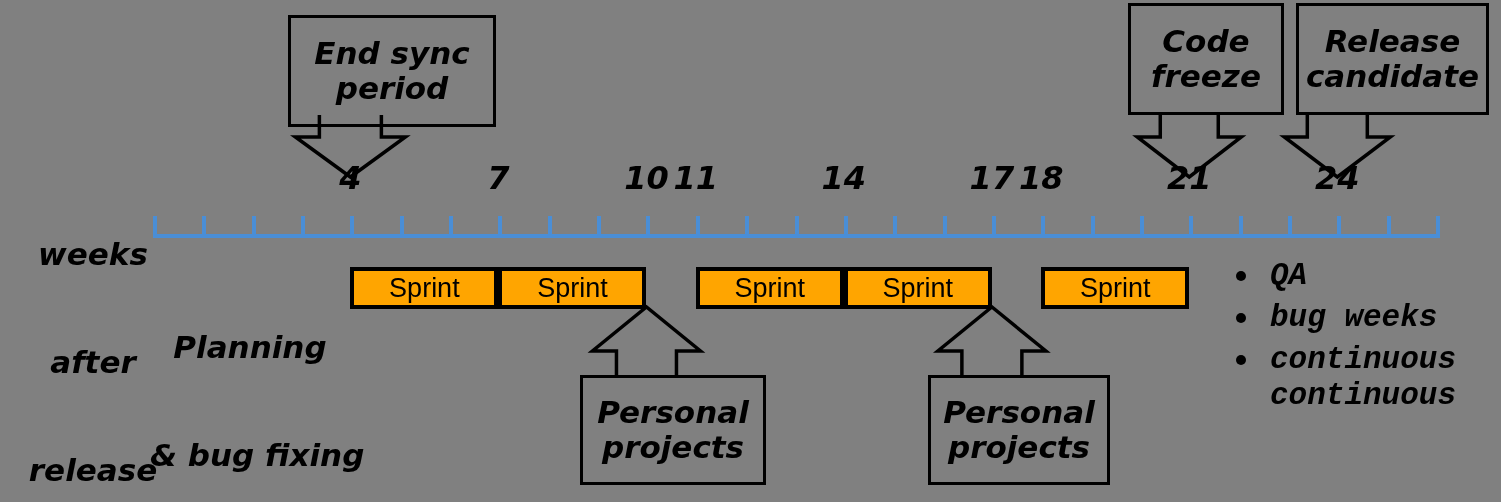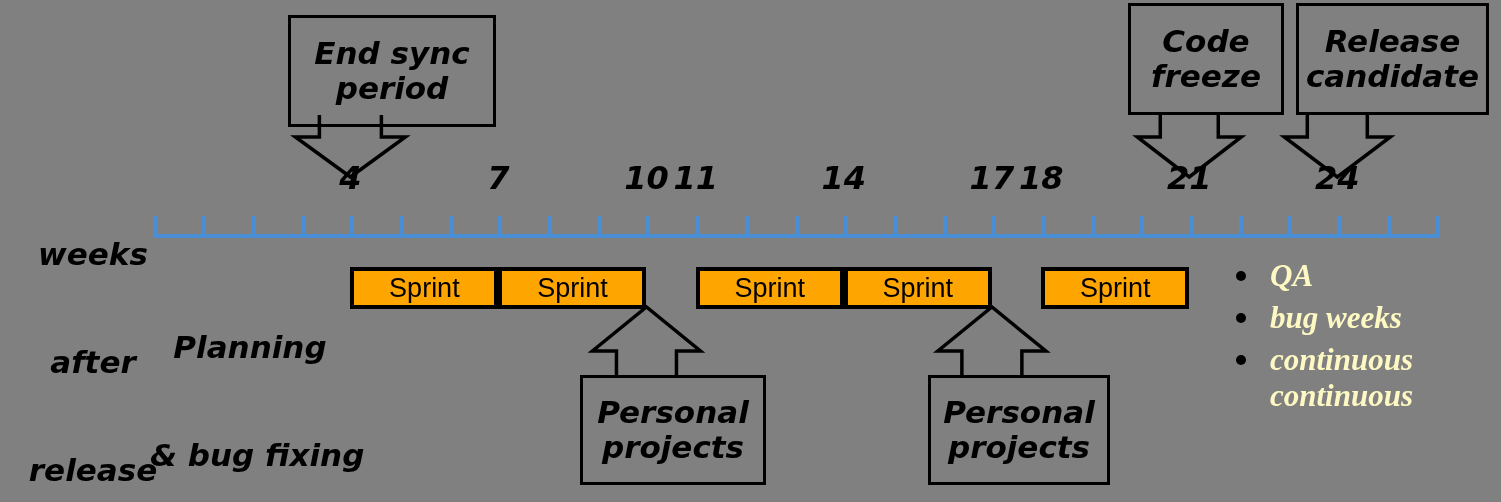--- a/index.html
+++ b/index.html
@@ -137,22 +137,22 @@
     left: 1228px;
     top: 258px;
     width: 270px;
     font-size: 31px;
   }
   #bullets .bullet-row {
     position: relative;
     display: block;
     padding-left: 42px;
     margin-bottom: 6px;
-    color: #fef9c3;
-    font-family: Liberation Serif, serif;
+    color: #000000;
+    font-family: Liberation Mono, monospace;
     font-style: italic;
     font-weight: bold;
     line-height: 1.16;
   }
   #bullets .bullet-row .dot {
     position: absolute;
     left: 8px;
     top: 13px;
     width: 10px;
     height: 10px;

